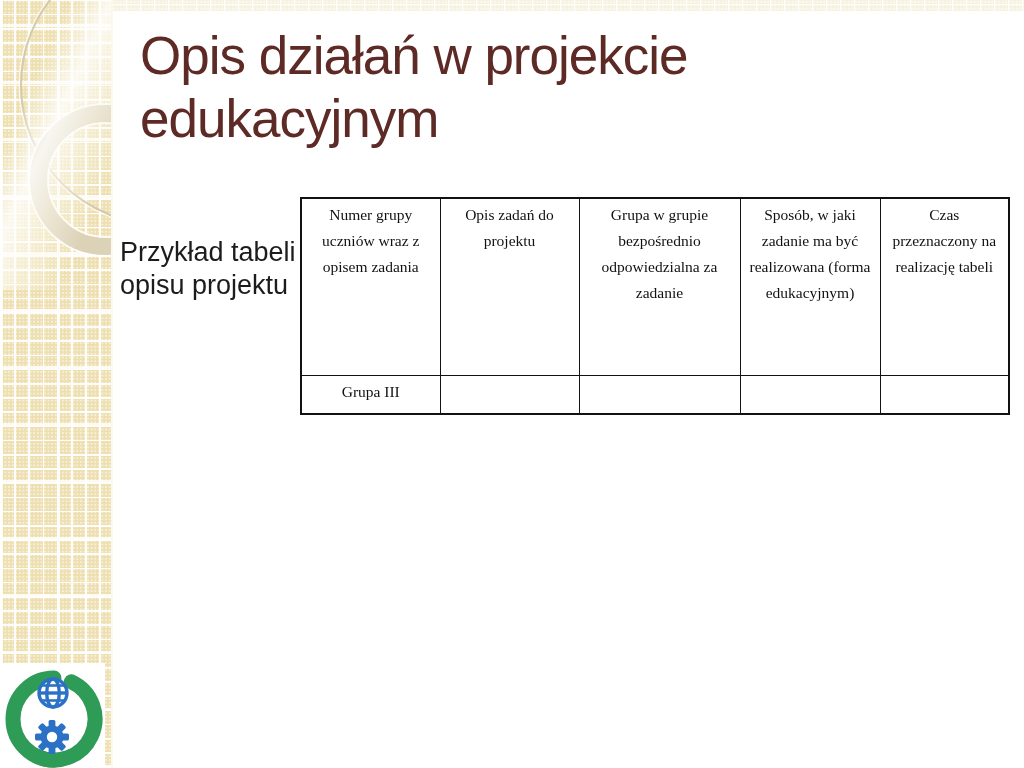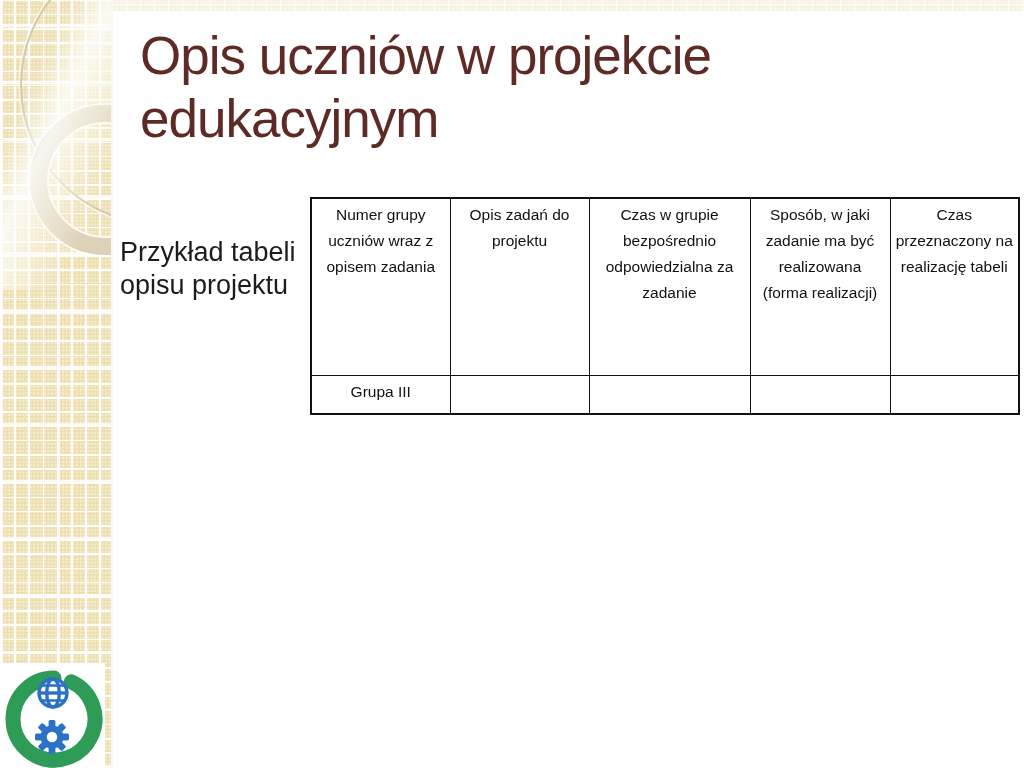--- a/index.html
+++ b/index.html
@@ -66,25 +66,26 @@
     color:#5E2A25;
     letter-spacing:-1px;
   }
   .caption {
     position:absolute; left:120px; top:236px; width:196px;
     font-size:27px; line-height:33px; color:#1c1c1c;
   }
 
   
   .desc-table {
-    position:absolute; left:310px; top:197px; width:708px;
+    position:absolute; left:300px; top:197px; width:708px;
     border-collapse:collapse;
     table-layout:fixed;
     background:#fff;
     font-size:15.5px;
+    font-family:Liberation Serif, serif;
   }
   .desc-table td, .desc-table th {
     border:1.6px solid #121212;
     vertical-align:top;
     text-align:center;
     padding:3px 5px 0 5px;
     line-height:26px;
     font-weight:400;
     color:#111;
     overflow-wrap:break-word;
@@ -108,38 +109,38 @@
 <body>
 
 <div class="top-strip"></div>
 
 <div class="sidebar">
   <div class="decor-circle-thin"></div>
   <div class="decor-ring"></div>
   <div class="decor-sheen"></div>
 </div>
 
-<h1 class="slide-title">Opis uczniów w projekcie edukacyjnym</h1>
+<h1 class="slide-title">Opis działań w projekcie edukacyjnym</h1>
 
 <div class="caption">Przykład tabeli opisu projektu</div>
 
 <table class="desc-table">
   <colgroup>
     <col style="width:139px">
       <col style="width:139px">
       <col style="width:161px">
     <col style="width:140px">
       <col style="width:129px">
   </colgroup>
   <tbody>
     <tr class="hdr">
       <th>Numer grupy uczniów wraz z opisem zadania</th>
       <th>Opis zadań do projektu</th>
-      <th>Czas w grupie bezpośrednio odpowiedzialna za zadanie</th>
-      <th>Sposób, w jaki zadanie ma być realizowana (forma realizacji)</th>
+      <th>Grupa w grupie bezpośrednio odpowiedzialna za zadanie</th>
+      <th>Sposób, w jaki zadanie ma być realizowana (forma edukacyjnym)</th>
       <th>Czas przeznaczony na realizację tabeli</th>
     </tr>
     <tr class="r3">
       <td>
         <div class="row-group">Grupa III</div>
 
       </td>
       <td></td>
       <td></td>
       <td></td>

